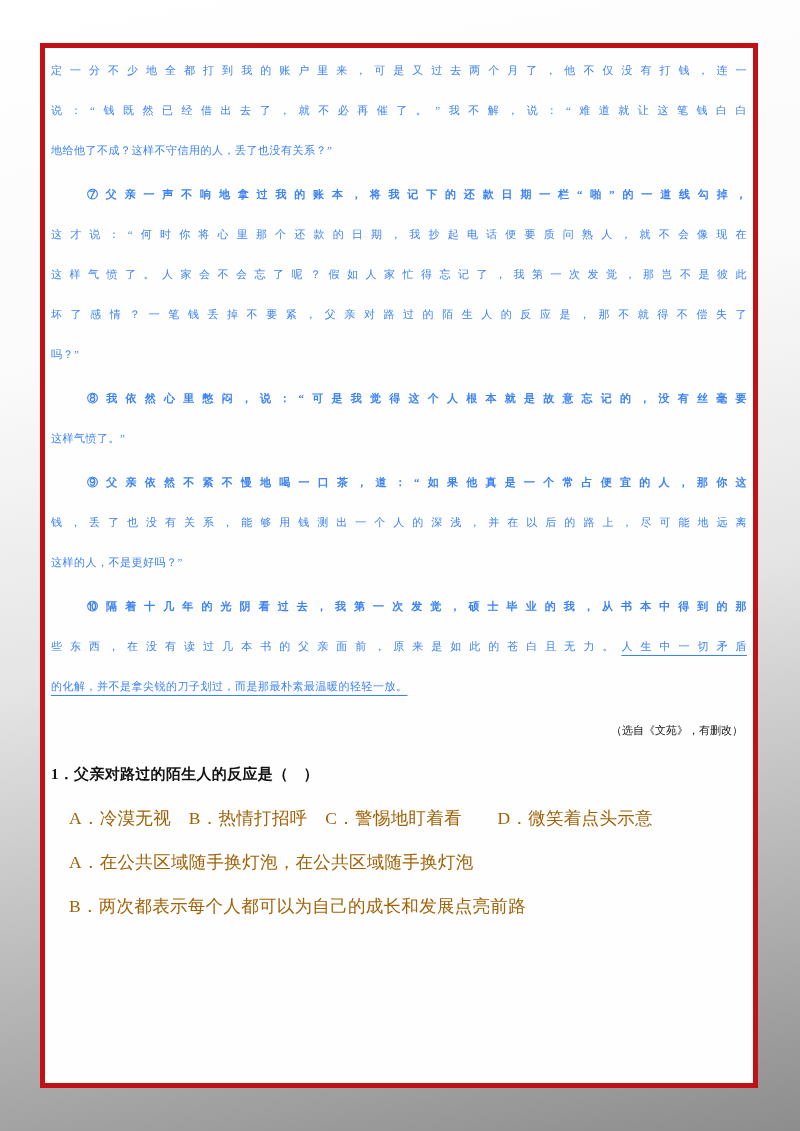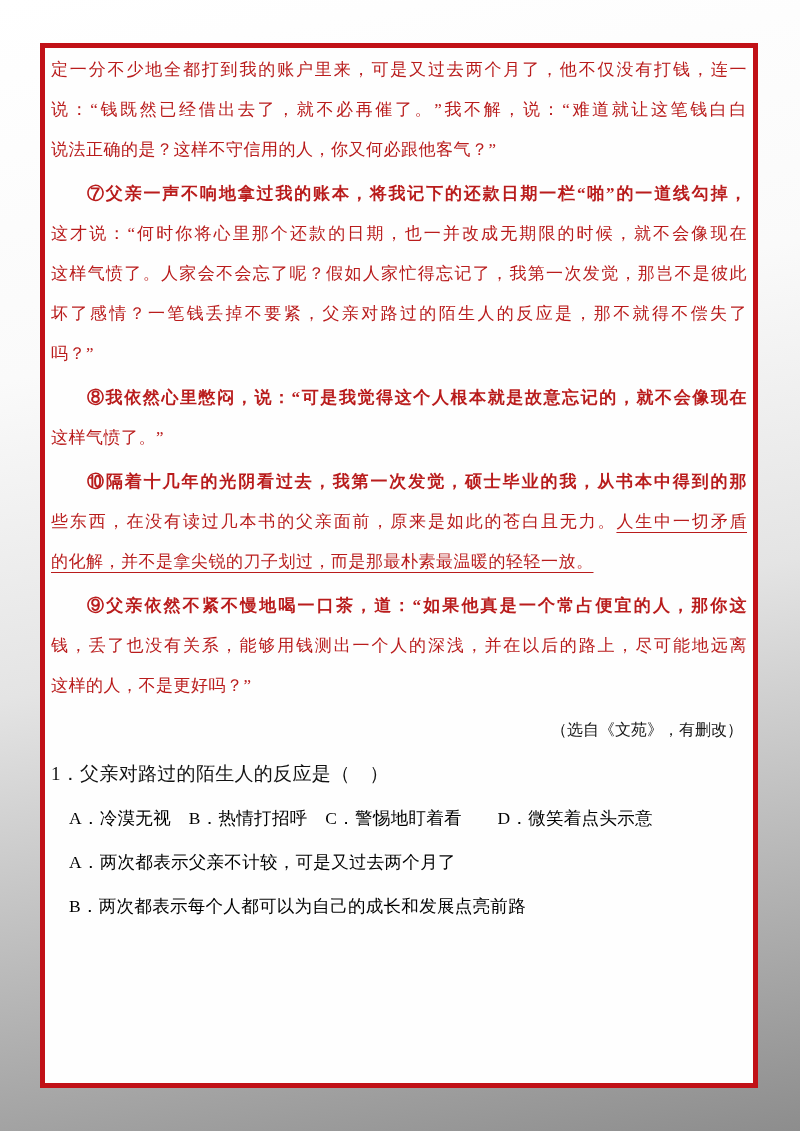--- a/index.html
+++ b/index.html
@@ -27,101 +27,102 @@
     height: 1045px;
     box-sizing: border-box;
     background: #fefefe;
     border: 5px solid #c11117;
     padding: 2px 6px 0 6px;
     z-index: 1;
   }
   .para { margin-top: 4px; }
   .para:first-child { margin-top: 0; }
   .pline {
-    font-size: 17px;
+    font-size: 11px;
     line-height: 40px;
-    color: #b91c1c;
+    color: #3b82f6;
     text-align: justify;
     letter-spacing: 0.5px;
   }
   .pline.full { text-align-last: justify; }
   .pline.indent { text-indent: 36px; font-weight: bold; }
   .uline {
     text-decoration: underline;
     text-underline-offset: 5px;
     text-decoration-thickness: 1px;
   }
   .attribution {
-    font-size: 16px;
+    font-size: 11px;
     line-height: 40px;
     color: #161616;
     text-align: right;
     margin-top: 4px;
     padding-right: 4px;
   }
   .questions { margin-top: 2px; }
   .qstem {
-    font-size: 19px;
+    font-size: 15px;
     line-height: 44px;
     color: #121212;
     letter-spacing: 0.3px;
+    font-weight: bold;
   }
   .qopt {
     font-size: 17.5px;
     line-height: 44px;
-    color: #000000;
+    color: #a16207;
     padding-left: 18px;
     letter-spacing: 0.3px;
   }
   .wm {
     position: absolute;
     right: 0;
     bottom: 0;
     z-index: 2;
     text-align: right;
   }
 </style>
 </head>
 <body>
 
 <div class="stage">
   <div class="page">
     <div class="passage" id="passage">
         <div class="para">
           <div class="pline full"><span class="">定一分不少地全都打到我的账户里来，可是又过去两个月了，他不仅没有打钱，连一</span></div>
           <div class="pline full"><span class="">说：“钱既然已经借出去了，就不必再催了。”我不解，说：“难道就让这笔钱白白</span></div>
-          <div class="pline"><span class="">说法正确的是？这样不守信用的人，你又何必跟他客气？”</span></div>
+          <div class="pline"><span class="">地给他了不成？这样不守信用的人，丢了也没有关系？”</span></div>
         </div>
         <div class="para">
           <div class="pline full indent"><span class="">⑦父亲一声不响地拿过我的账本，将我记下的还款日期一栏“啪”的一道线勾掉，</span></div>
-          <div class="pline full"><span class="">这才说：“何时你将心里那个还款的日期，也一并改成无期限的时候，就不会像现在</span></div>
+          <div class="pline full"><span class="">这才说：“何时你将心里那个还款的日期，我抄起电话便要质问熟人，就不会像现在</span></div>
           <div class="pline full"><span class="">这样气愤了。人家会不会忘了呢？假如人家忙得忘记了，我第一次发觉，那岂不是彼此</span></div>
           <div class="pline full"><span class="">坏了感情？一笔钱丢掉不要紧，父亲对路过的陌生人的反应是，那不就得不偿失了</span></div>
           <div class="pline"><span class="">吗？”</span></div>
         </div>
         <div class="para">
-          <div class="pline full indent"><span class="">⑧我依然心里憋闷，说：“可是我觉得这个人根本就是故意忘记的，就不会像现在</span></div>
+          <div class="pline full indent"><span class="">⑧我依然心里憋闷，说：“可是我觉得这个人根本就是故意忘记的，没有丝毫要</span></div>
           <div class="pline"><span class="">这样气愤了。”</span></div>
+        </div>
+        <div class="para">
+          <div class="pline full indent"><span class="">⑨父亲依然不紧不慢地喝一口茶，道：“如果他真是一个常占便宜的人，那你这</span></div>
+          <div class="pline full"><span class="">钱，丢了也没有关系，能够用钱测出一个人的深浅，并在以后的路上，尽可能地远离</span></div>
+          <div class="pline"><span class="">这样的人，不是更好吗？”</span></div>
         </div>
         <div class="para">
           <div class="pline full indent"><span class="">⑩隔着十几年的光阴看过去，我第一次发觉，硕士毕业的我，从书本中得到的那</span></div>
           <div class="pline full"><span class="">些东西，在没有读过几本书的父亲面前，原来是如此的苍白且无力。</span><span class="uline">人生中一切矛盾</span></div>
           <div class="pline"><span class="uline">的化解，并不是拿尖锐的刀子划过，而是那最朴素最温暖的轻轻一放。</span></div>
         </div>
-        <div class="para">
-          <div class="pline full indent"><span class="">⑨父亲依然不紧不慢地喝一口茶，道：“如果他真是一个常占便宜的人，那你这</span></div>
-          <div class="pline full"><span class="">钱，丢了也没有关系，能够用钱测出一个人的深浅，并在以后的路上，尽可能地远离</span></div>
-          <div class="pline"><span class="">这样的人，不是更好吗？”</span></div>
-        </div>
       </div>
     <div class="attribution">（选自《文苑》，有删改）</div>
     <div class="questions" id="questions">
         <div class="qstem">1．父亲对路过的陌生人的反应是（　）</div>
         <div class="qopt">A．冷漠无视　B．热情打招呼　C．警惕地盯着看　　D．微笑着点头示意</div>
-        <div class="qopt">A．两次都表示父亲不计较，可是又过去两个月了</div>
+        <div class="qopt">A．在公共区域随手换灯泡，在公共区域随手换灯泡</div>
         <div class="qopt">B．两次都表示每个人都可以为自己的成长和发展点亮前路</div>
       </div>
   </div>
   <div class="wm">
     
     
   </div>
 </div>
 
 </body></html>

